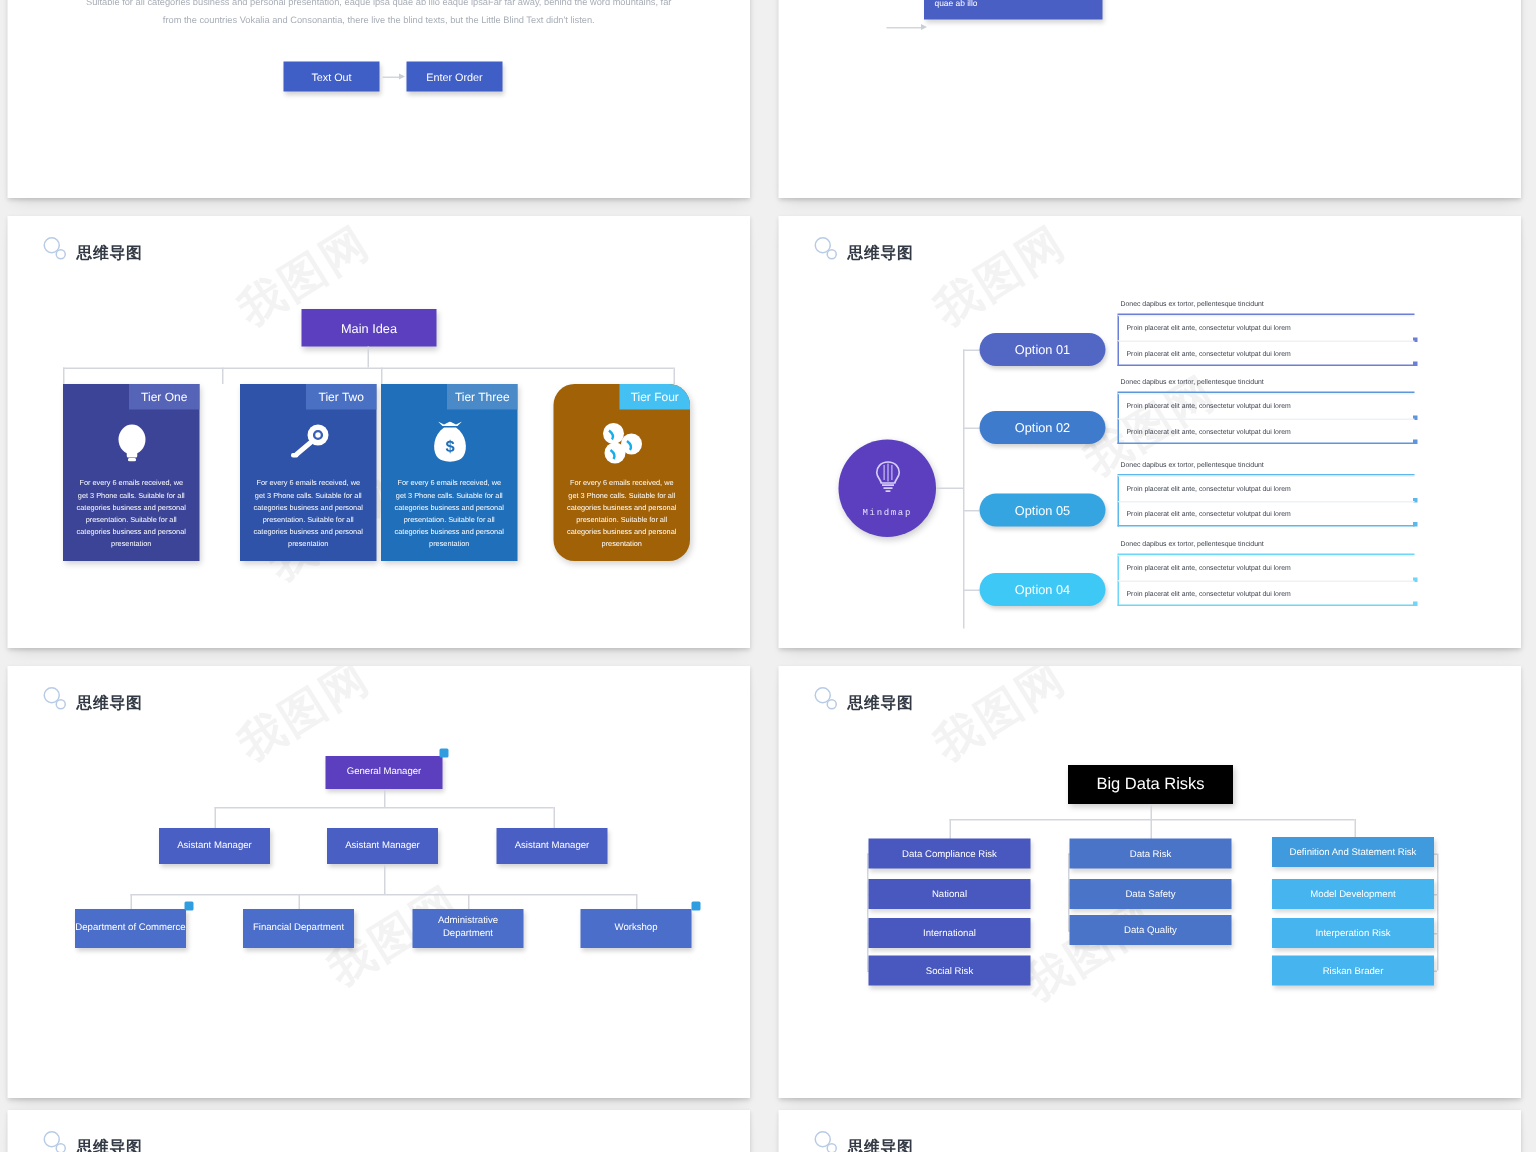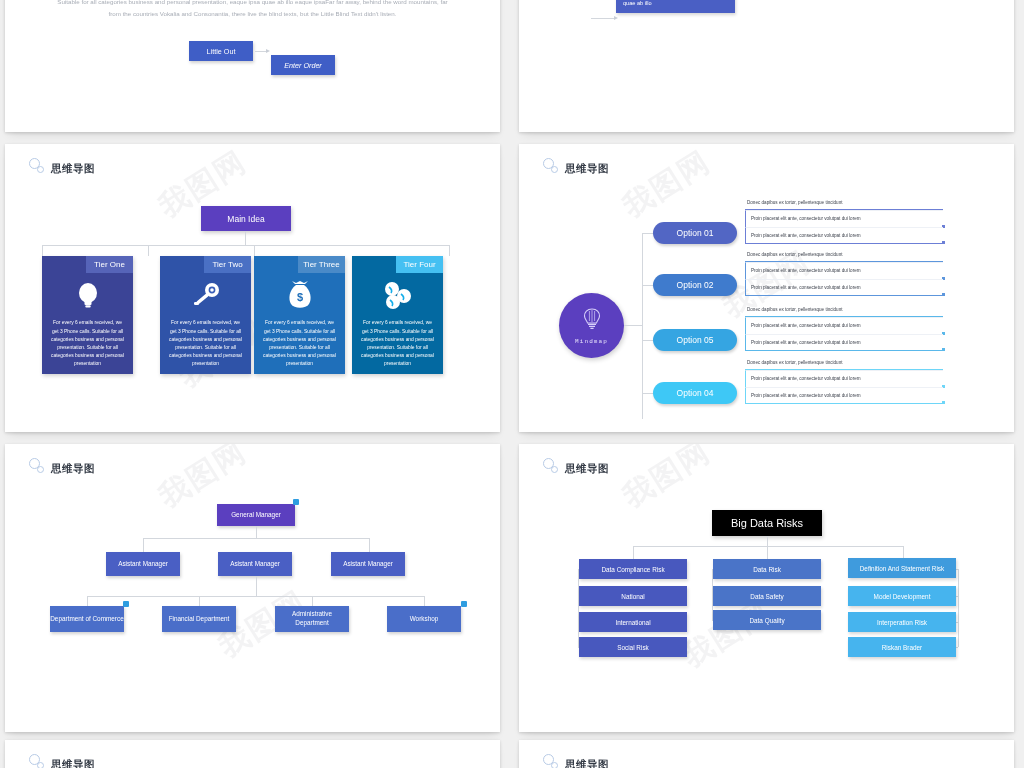--- a/index.html
+++ b/index.html
@@ -28,21 +28,21 @@
   .p-fr { left: 519px; top: 740px; width: 495px; height: 288px; }
 
   
   .slide-head { position: absolute; left: 24px; top: 14px; display: flex; align-items: flex-end; gap: 4px; }
   .ring-grp { position: relative; width: 18px; height: 18px; }
   .ring-grp i { position: absolute; border-radius: 50%; border: 1.2px solid #b8cbe6; display: block; }
   .ring-grp i.big { width: 11px; height: 11px; left: 0; top: 0; }
   .ring-grp i.small { width: 7px; height: 7px; left: 8px; top: 8px; }
   .slide-title {
     font-size: 10.5px; font-weight: bold; color: #333a45;
-    letter-spacing: .5px; line-height: 1; padding-bottom: 2px; font-family: Liberation Mono, monospace;
+    letter-spacing: .5px; line-height: 1; padding-bottom: 2px;
   }
 
   
   .ln { position: absolute; background: #d3d7dd; }
   .lnv { width: 1px; }
   .lnh { height: 1px; }
 
   
   .node {
     position: absolute;
@@ -140,23 +140,23 @@
   }
 </style>
 </head>
 <body>
 
 <div class="stage">
 
   <div class="panel p-tl">
 
     <div class="node" style="left:184px;top:131px;width:64px;height:20px;background:#3f5ec6;font-size:7.2px;">
-      <span>Little Out</span>
-    </div>
-    <div class="node" style="left:266px;top:145px;width:64px;height:20px;background:#3f5ec6;font-size:7.2px;font-style:italic;">
+      <span>Text Out</span>
+    </div>
+    <div class="node" style="left:266px;top:131px;width:64px;height:20px;background:#3f5ec6;font-size:7.2px;">
       <span>Enter Order</span>
     </div>
     <div class="ln lnh" style="left:250px;top:141px;width:12px;"></div>
     <div class="arrow-head ah-right" style="left:261px;top:138.5px;"></div>
 
     <div class="tl-note">Suitable for all categories business and personal presentation, eaque ipsa quae ab illo eaque ipsaFar far away, behind the word mountains, far from the countries Vokalia and Consonantia, there live the blind texts, but the Little Blind Text didn't listen.</div>
     <div class="wm" style="left:160px;top:30px;">我图网</div>
   </div>
 
   <div class="panel p-tr">
@@ -229,21 +229,21 @@
         <svg width="28" height="30" viewBox="0 0 28 30" fill="#fff">
             <path d="M9 3 L6 0 L10 2 L14 0 L18 2 L22 0 L19 3 Z"></path>
             <path d="M10 4 C3 9 2 18 5 23 C8 28 20 28 23 23 C26 18 25 9 18 4 Z"></path>
             <text x="14" y="20" font-size="11" font-weight="bold" text-anchor="middle" fill="#1f6fba" font-family="'Liberation Sans',sans-serif">$</text>
           </svg>
       </div>
       <div class="tier-text">For every 6 emails received, we get 3 Phone calls. Suitable for all categories business and personal presentation. Suitable for all categories business and personal presentation</div>
     </div>
   </div>
 
-  <div class="tier-card" id="tier3" style="left: 352px; background: #0369a1;">
+  <div class="tier-card" id="tier3" style="left: 369px; background: #a16207; border-radius: 14px;">
     <div class="tier-head" style="background: rgb(69, 192, 242);">Tier Four</div>
     <div class="tier-body">
       <div class="tier-icon">
         <svg width="30" height="28" viewBox="0 0 30 28" fill="#fff">
             <circle cx="9" cy="7" r="7"></circle>
             <circle cx="21" cy="14" r="7"></circle>
             <circle cx="10" cy="20" r="7"></circle>
             <path d="M6 5 q4 3 2 6" stroke="#14aeea" stroke-width="1.6" fill="none"></path>
             <path d="M18 12 q4 3 2 6" stroke="#14aeea" stroke-width="1.6" fill="none"></path>
             <path d="M7 18 q4 3 2 6" stroke="#14aeea" stroke-width="1.6" fill="none"></path>

